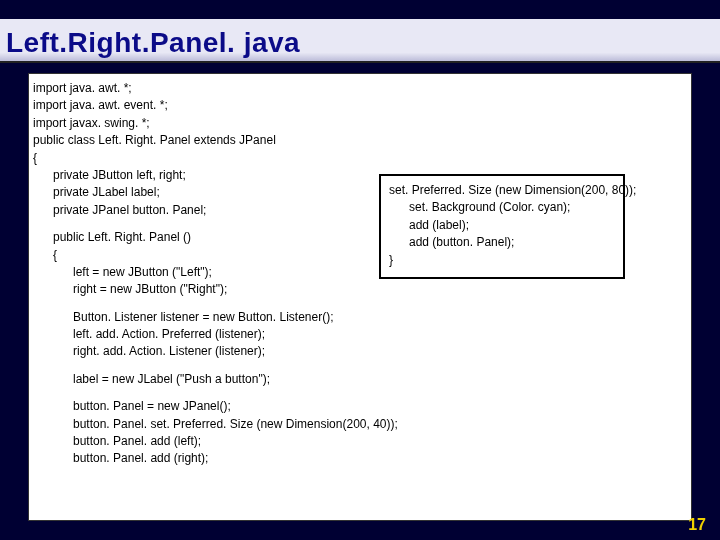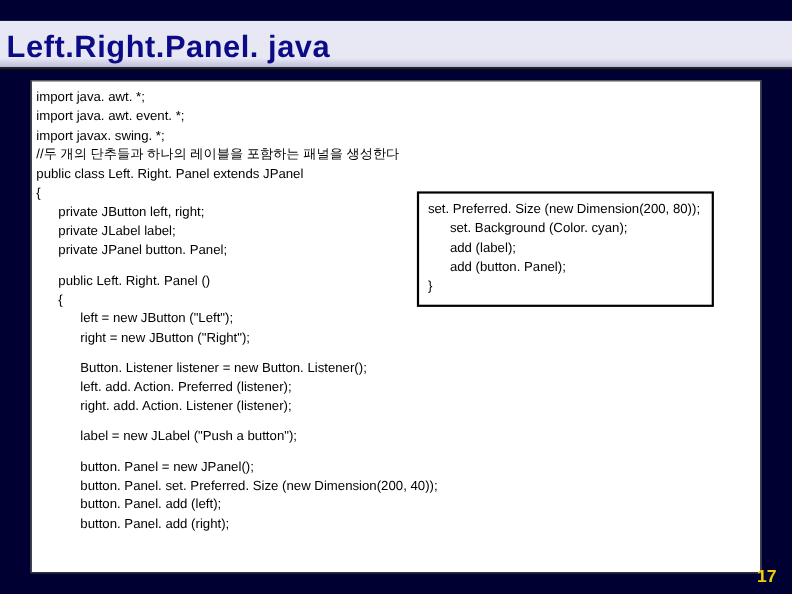--- a/index.html
+++ b/index.html
@@ -38,21 +38,21 @@
     min-height: 448px;
   }
   .code-line { white-space: pre; }
   .indent1 { padding-left: 20px; }
   .indent2 { padding-left: 40px; }
   .spacer { height: 10px; }
   .overlay-box {
     position: absolute;
     top: 100px;
     left: 350px;
-    width: 270px;
+    width: 246px;
     background: #fff;
     border: 2px solid #000;
     padding: 6px 8px 8px 8px;
     font-size: 12px;
     line-height: 1.45;
     color: #000;
     font-family: Arial, sans-serif;
   }
   .page-num {
     position: absolute;
@@ -67,21 +67,20 @@
 <body>
 
 <div class="title">Left.Right.Panel. java</div>
 
 <div class="slide-body">
 
   <div class="code-box">
     <div class="code-line">import java. awt. *;</div>
     <div class="code-line">import java. awt. event. *;</div>
     <div class="code-line">import javax. swing. *;</div>
-    <div class="code-line">//두 개의 단추들과 하나의 레이블을 포함하는 패널을 생성한다</div>
     <div class="code-line">public class Left. Right. Panel extends JPanel</div>
     <div class="code-line">{</div>
     <div class="code-line indent1">private JButton left, right;</div>
     <div class="code-line indent1">private JLabel label;</div>
     <div class="code-line indent1">private JPanel button. Panel;</div>
     <div class="spacer"></div>
     <div class="code-line indent1">public Left. Right. Panel ()</div>
     <div class="code-line indent1">{</div>
     <div class="code-line indent2">left = new JButton ("Left");</div>
     <div class="code-line indent2">right = new JButton ("Right");</div>

